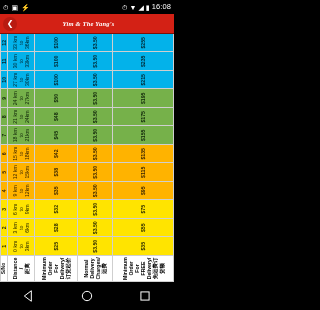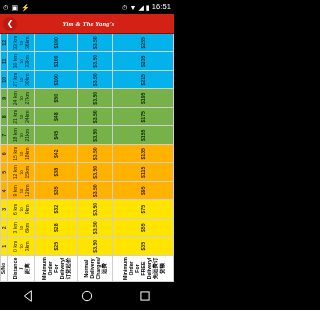--- a/index.html
+++ b/index.html
@@ -92,21 +92,21 @@
     <div class="sb-left">
       <span class="gl">⏱</span>
       <span class="gl">▣</span>
       <span class="gl">⚡</span>
     </div>
     <div class="sb-right">
       <span class="gl">⏱</span>
       <span class="gl">▼</span>
       <span class="gl">◢</span>
       <span class="gl">▮</span>
-      <span class="sb-clock">16:51</span>
+      <span class="sb-clock">16:08</span>
     </div>
   </div>
 
   <div class="appbar">
     <div class="backbtn">❮</div>
     <div class="apptitle">Yim &amp; The Yang's</div>
   </div>
 
   <div class="content">
     <div class="rotwrap">

